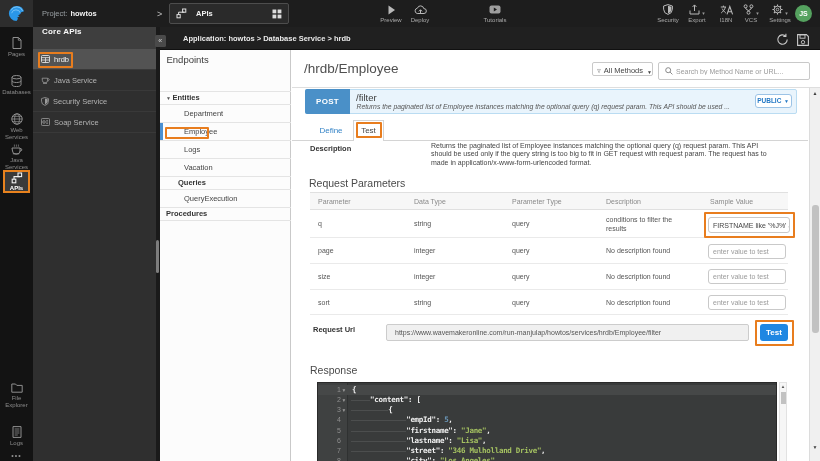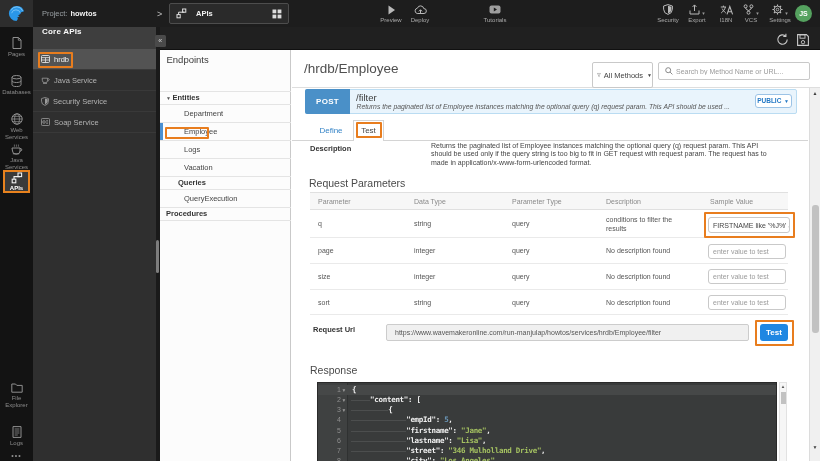--- a/index.html
+++ b/index.html
@@ -58,21 +58,21 @@
   .tnode.sec .lbl { margin-left:12.5px; }
   .tnode.sec .car { position:absolute; left:6px; top:3.5px; font-size:5px; color:#555; }
   .tnode.it { height:18px; font-size:7.5px; color:#444; }
   .tnode.it .lbl { margin-left:24px; }
   .tnode.it.sel::before { content:""; position:absolute; left:0; top:0; width:3px; height:100%; background:#4a90d2; }
 
   
   .main { left:292px; top:50px; width:528px; height:411px; background:#fff; }
   .mhead { left:0; top:0; width:528px; height:38px; border-bottom:1px solid #dedede; background:#fff; }
   .mtitle { left:12px; top:11px; font-size:13.5px; color:#4f4f4f; }
-  .methods-dd { left:300px; top:12px; width:61px; height:26px; border:1px solid #c9c9c9; border-radius:2px; display:flex; align-items:center; background:#fff; }
+  .methods-dd { left:300px; top:12px; width:61px; height:14px; border:1px solid #c9c9c9; border-radius:2px; display:flex; align-items:flex-end; background:#fff; }
   .methods-dd .lbl { font-size:7.5px; color:#444; margin-left:3px; white-space:nowrap; }
   .methods-dd .car { font-size:5px; color:#444; margin-left:4px; }
   .msearch { left:366px; top:12px; width:152px; height:18px; border:1px solid #c9c9c9; border-radius:2px; display:flex; align-items:center; background:#fff; }
   .msearch input { border:0; outline:0; width:128px; font-size:7px; color:#555; font-family:"Liberation Sans",sans-serif; background:transparent; margin-left:3px; }
   .msearch input::placeholder { color:#9b9b9b; }
 
   
   .postrow { left:13px; top:39px; width:492px; height:25px; background:#e9f4fc; border:1px solid #badcf2; border-radius:2px; }
   .verb { position:absolute; left:-1px; top:-1px; width:45px; height:25px; background:#4a90c8; border-radius:2px 0 0 2px; color:#fff; font-weight:bold; font-size:8px; display:flex; align-items:center; justify-content:center; letter-spacing:.3px; }
   .mpath { position:absolute; left:50px; top:1.5px; font-size:9.5px; color:#3c3c3c; }
@@ -346,20 +346,21 @@
     </svg>
       </span>
     <span>Soap Service</span>
   </div>
 </div>
 <div class="abs panel-strip"></div>
 <div class="abs svc-scroll"></div>
 <div class="abs collapse-btn">«</div>
 
 <div class="abs crumbbar">
+  <span class="txt">Application: howtos &gt; Database Service &gt; hrdb</span>
   <span class="crumb-ic" style="left:616px; top:6px;">
     <svg width="13" height="13" viewBox="0 0 13 13">
       <path d="M11.2 6.5 A4.7 4.7 0 1 1 9.8 3.2" fill="none" stroke="#c9c9c9" stroke-width="1.1"></path>
       <path d="M9.9 0.8 V3.4 H7.3" fill="none" stroke="#c9c9c9" stroke-width="1.1"></path>
     </svg>
   </span>
   <span class="crumb-ic" style="left:637px; top:6.5px;">
     <svg width="12" height="12" viewBox="0 0 12 12">
       <path d="M0.6 0.6 H9.4 L11.4 2.6 V11.4 H0.6 Z" fill="none" stroke="#c9c9c9" stroke-width="1.1"></path>
       <rect x="3" y="0.8" width="5" height="3.4" fill="none" stroke="#c9c9c9" stroke-width="0.9"></rect>

